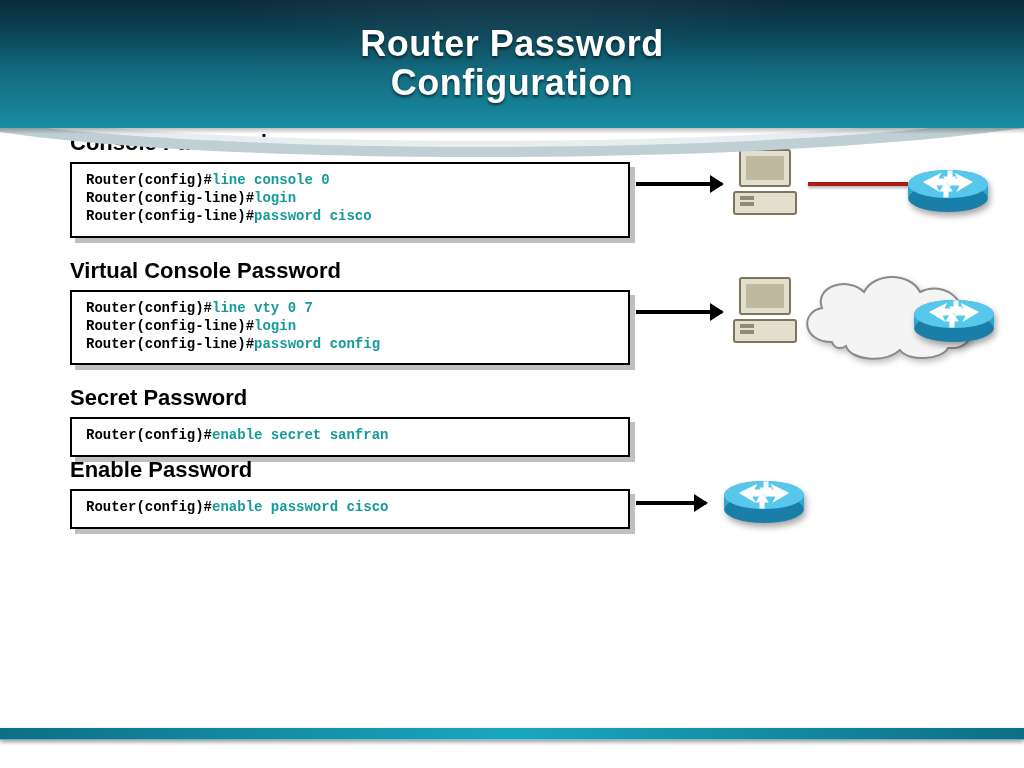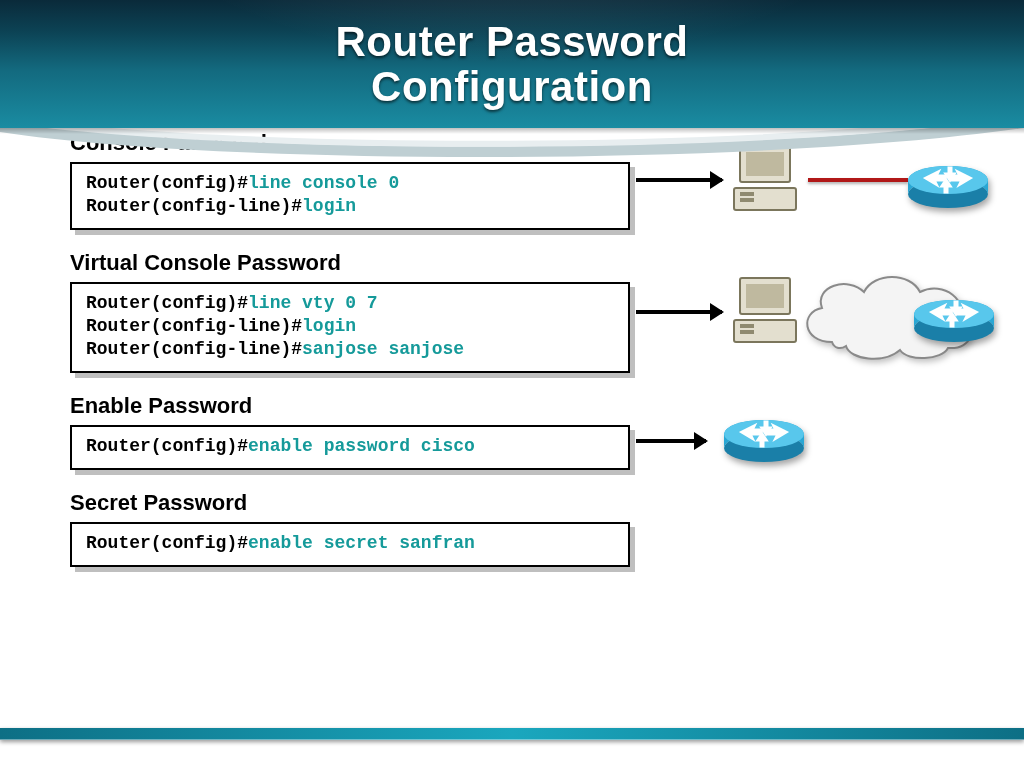--- a/index.html
+++ b/index.html
@@ -19,21 +19,21 @@
     z-index: 2;
   }
   .title-band::after {
     content: "";
     position: absolute;
     left: 0; right: 0; bottom: -6px; height: 6px;
     background: linear-gradient(180deg, rgba(0,0,0,.25), rgba(0,0,0,0));
   }
   .title-text {
     text-align: center;
-    font-size: 42px;
+    font-size: 36px;
     font-weight: 700;
     line-height: 1.08;
     text-shadow: 0 2px 3px rgba(0,0,0,.6);
     letter-spacing: .5px;
   }
 
   .swoosh {
     position: absolute;
     left: 0; right: 0; top: 110px;
     height: 48px;
@@ -48,21 +48,21 @@
   .section .right { flex: 0 0 360px; position: relative; height: 100px; margin-left: 12px; }
 
   .section-title { font-size: 22px; font-weight: 700; color: #000; margin-bottom: 6px; }
 
   .codebox {
     border: 2px solid #000;
     background: #fff;
     box-shadow: 5px 5px 0 rgba(0,0,0,.25);
     padding: 8px 14px 10px 14px;
     font-family: "Courier New", Courier, monospace;
-    font-size: 18px;
+    font-size: 14px;
     font-weight: 700;
     color: #000;
     line-height: 1.28;
     width: 560px;
   }
   .codebox .cmd { color: #159a9a; }
   .codebox .line { white-space: pre; }
 
   
   .arrow {
@@ -118,20 +118,21 @@
   </svg>
 
   <div class="content">
 
     <div class="section">
       <div class="left">
         <div class="section-title">Console Password</div>
         <div class="codebox">
           <div class="line"><span>Router(config)#</span><span class="cmd">line console 0</span></div>
           <div class="line"><span>Router(config-line)#</span><span class="cmd">login</span></div>
+          <div class="line"><span>Router(config-line)#</span><span class="cmd">password cisco</span></div>
         </div>
       </div>
       <div class="right">
         <div class="arrow" style="left:-6px; width:86px;"></div>
         <div class="pc" style="left:90px; top:12px;">
           <svg viewBox="0 0 78 72">
               <g>
             <rect x="8" y="4" width="50" height="36" rx="2" fill="#e3dfcf" stroke="#7b765c" stroke-width="2"></rect>
             <rect x="14" y="10" width="38" height="24" fill="#bfb99f"></rect>
             <rect x="2" y="46" width="62" height="22" rx="2" fill="#e3dfcf" stroke="#7b765c" stroke-width="2"></rect>
@@ -156,21 +157,21 @@
         </div>
       </div>
     </div>
 
     <div class="section">
       <div class="left">
         <div class="section-title">Virtual Console Password</div>
         <div class="codebox">
           <div class="line"><span>Router(config)#</span><span class="cmd">line vty 0 7</span></div>
           <div class="line"><span>Router(config-line)#</span><span class="cmd">login</span></div>
-          <div class="line"><span>Router(config-line)#</span><span class="cmd">sanjose sanjose</span></div>
+          <div class="line"><span>Router(config-line)#</span><span class="cmd">password config</span></div>
         </div>
       </div>
       <div class="right">
         <div class="arrow" style="left:-6px; width:86px;"></div>
         <div class="pc" style="left:90px; top:12px;">
           <svg viewBox="0 0 78 72">
               <g>
             <rect x="8" y="4" width="50" height="36" rx="2" fill="#e3dfcf" stroke="#7b765c" stroke-width="2"></rect>
             <rect x="14" y="10" width="38" height="24" fill="#bfb99f"></rect>
             <rect x="2" y="46" width="62" height="22" rx="2" fill="#e3dfcf" stroke="#7b765c" stroke-width="2"></rect>
@@ -191,20 +192,30 @@
               <path d="M22,26 l12,-6 l-2,4 l10,0 l-2,4 l-10,0 l2,4 z"></path>
               <path d="M66,26 l-12,-6 l2,4 l-10,0 l2,4 l10,0 l-2,4 z"></path>
               <path d="M38,34 l4,-6 l4,6 l-3,0 l0,6 l-2,0 l0,-6 z"></path>
               <path d="M50,22 l-4,6 l-4,-6 l3,0 l0,-6 l2,0 l0,6 z"></path>
             </g>
           </svg>
         </div>
       </div>
     </div>
 
+    <div class="section" style="margin-bottom:0;">
+      <div class="left">
+        <div class="section-title">Secret Password</div>
+        <div class="codebox">
+          <div class="line"><span>Router(config)#</span><span class="cmd">enable secret sanfran</span></div>
+        </div>
+      </div>
+      <div class="right" style="height:40px;"></div>
+    </div>
+
     <div class="section">
       <div class="left">
         <div class="section-title">Enable Password</div>
         <div class="codebox">
           <div class="line"><span>Router(config)#</span><span class="cmd">enable password cisco</span></div>
         </div>
       </div>
       <div class="right" style="height:60px;">
         <div class="arrow" style="left:-6px; width:70px; top:66%;"></div>
         <div class="router-wrap" style="left:78px; top:4px;">
@@ -216,26 +227,16 @@
               <path d="M22,26 l12,-6 l-2,4 l10,0 l-2,4 l-10,0 l2,4 z"></path>
               <path d="M66,26 l-12,-6 l2,4 l-10,0 l2,4 l10,0 l-2,4 z"></path>
               <path d="M38,34 l4,-6 l4,6 l-3,0 l0,6 l-2,0 l0,-6 z"></path>
               <path d="M50,22 l-4,6 l-4,-6 l3,0 l0,-6 l2,0 l0,6 z"></path>
             </g>
           </svg>
         </div>
       </div>
     </div>
 
-    <div class="section" style="margin-bottom:0;">
-      <div class="left">
-        <div class="section-title">Secret Password</div>
-        <div class="codebox">
-          <div class="line"><span>Router(config)#</span><span class="cmd">enable secret sanfran</span></div>
-        </div>
-      </div>
-      <div class="right" style="height:40px;"></div>
-    </div>
-
   </div>
 
   <div class="footer-line"></div>
 </div>
 
 </body></html>

